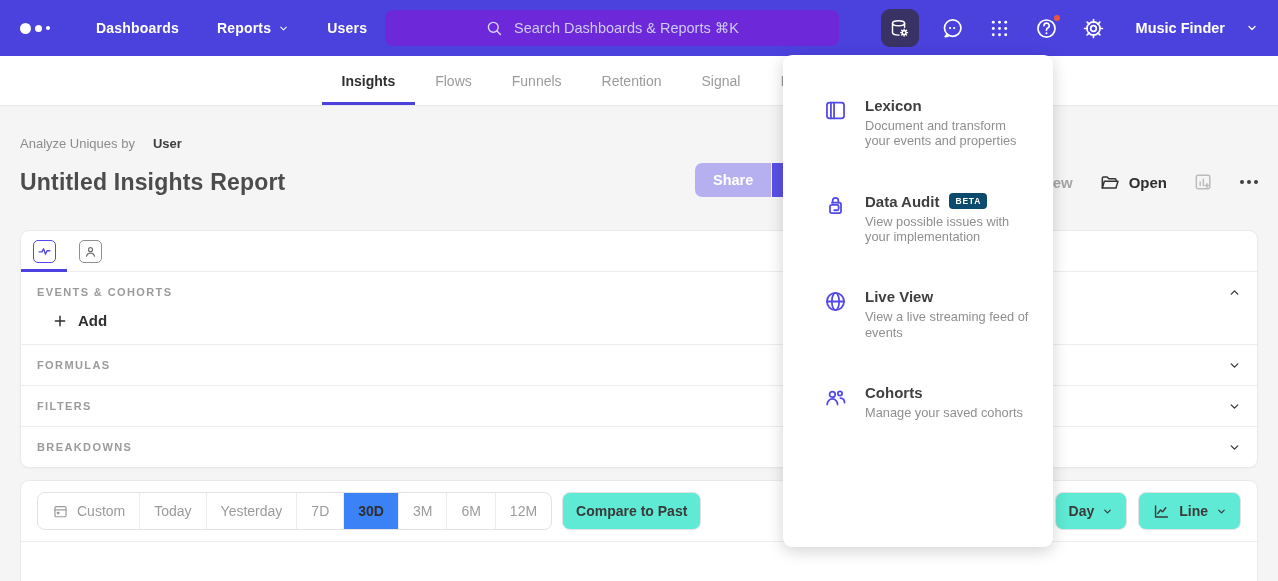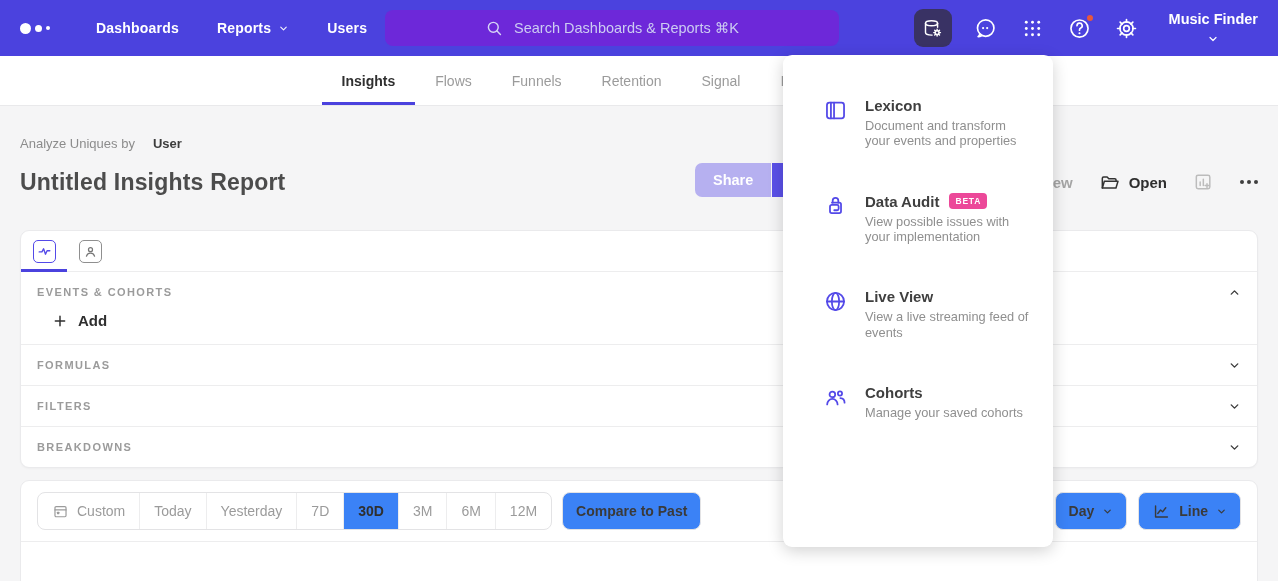--- a/index.html
+++ b/index.html
@@ -22,22 +22,22 @@
     background:#6d28d9; border-radius:8px; display:flex; align-items:center;
     justify-content:center; gap:10px; cursor:text; }
   .top-search .ph { color:#ccccf2; font-size:14.5px; }
   .top-right { position:absolute; right:20px; top:0; height:56px; display:flex;
     align-items:center; gap:21px; }
   .tb-icon { color:#fff; width:26px; height:26px; display:flex; align-items:center;
     justify-content:center; cursor:pointer; position:relative; }
   .tb-icon.active-tool { width:38px; height:38px; background:#393264; border-radius:9px; }
   .notif-dot { position:absolute; top:-2px; right:-2px; width:10px; height:10px;
     border-radius:50%; background:#e8573d; border:2px solid #4b42de; }
-  .workspace { display:flex; align-items:center; gap:6px; color:#fff; font-size:14.5px;
-    font-weight:700; margin-left:8px; cursor:pointer;flex-direction:column; }
+  .workspace { display:flex; align-items:center; gap:21px; color:#fff; font-size:14.5px;
+    font-weight:700; margin-left:8px; cursor:pointer; }
 
   
   .subnav { height:50px; background:#fff; border-bottom:1px solid #e9e9eb; display:flex;
     justify-content:center; padding-right:114px; }
   .tab { display:flex; align-items:center; padding:0 20px; font-size:14px; color:#9b9b9b;
     position:relative; cursor:pointer; }
   .tab.active { color:#2f2f2f; font-weight:700; }
   .tab.active::after { content:""; position:absolute; left:0; right:0; bottom:0; height:3px;
     background:#4b42de; }
 
@@ -86,36 +86,36 @@
   .controls { display:flex; justify-content:space-between; align-items:center;
     padding:11px 16px; border-bottom:1px solid #ededee; }
   .ctl-left { display:flex; align-items:center; gap:10px; }
   .seg { display:flex; border:1px solid #e3e3e5; border-radius:8px; background:#fff;
     height:38px; overflow:hidden; }
   .seg-item { display:flex; align-items:center; gap:8px; padding:0 14px; font-size:14px;
     color:#9b9b9b; border-right:1px solid #ededee; cursor:pointer; white-space:nowrap; }
   .seg-item:last-child { border-right:none; }
   .seg-item.active { background:#3b82f6; color:#2f2f2f; font-weight:700; }
   .btn { display:flex; align-items:center; gap:8px; border:1px solid #e3e3e5;
-    border-radius:8px; background:#3b82f6; height:38px; padding:0 13px; font-size:14px;
+    border-radius:8px; background:#5eead4; height:38px; padding:0 13px; font-size:14px;
     font-weight:700; color:#3a3a3a; cursor:pointer; white-space:nowrap; }
   .btn .chev { color:#3a3a3a; }
   .ctl-right { display:flex; align-items:center; gap:11px; }
 
   
   .dropdown { position:absolute; left:783px; top:55px; width:270px; height:492px;
     background:#fff; border-radius:9px; box-shadow:0 4px 16px rgba(0,0,0,.18);
     padding-top:20px; z-index:50; }
   .dd-item { display:flex; gap:17px; padding:22px 20px 22px 40px; cursor:pointer; }
   .dd-item .ic { color:#5349e8; flex:none; padding-top:1px; }
   .dd-title { font-size:15px; font-weight:700; color:#3f3f3f; margin-bottom:4px;
     display:flex; align-items:center; }
   .dd-desc { font-size:12.8px; color:#8f8f8f; line-height:1.2; }
   .w165{max-width:165px;} .w195{max-width:195px;} .w182{max-width:182px;} .w168{max-width:168px;}
-  .beta { display:inline-block; background:#ec4899; color:#fff; font-size:8.5px;
+  .beta { display:inline-block; background:#0c4a6e; color:#fff; font-size:8.5px;
     font-weight:700; letter-spacing:.8px; padding:3px 6px; border-radius:4px;
     margin-left:10px; }
   .dd-item.highlight { margin:2px 15px 0; background:#f4f4f5; border-radius:8px;
     padding:20px 9px 20px 25px; }
 </style>
 </head>
 <body>
 
 <div class="topbar">
   <div class="logo">

